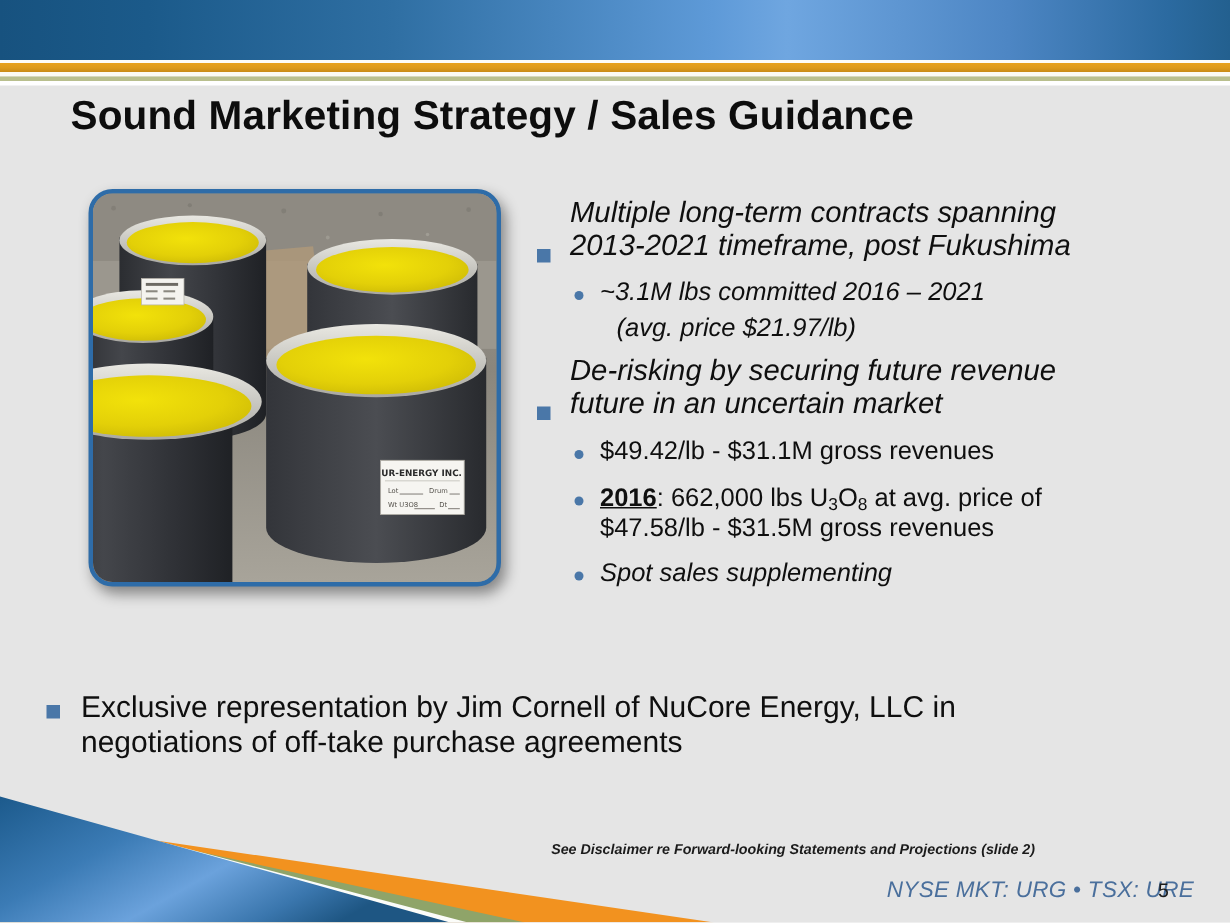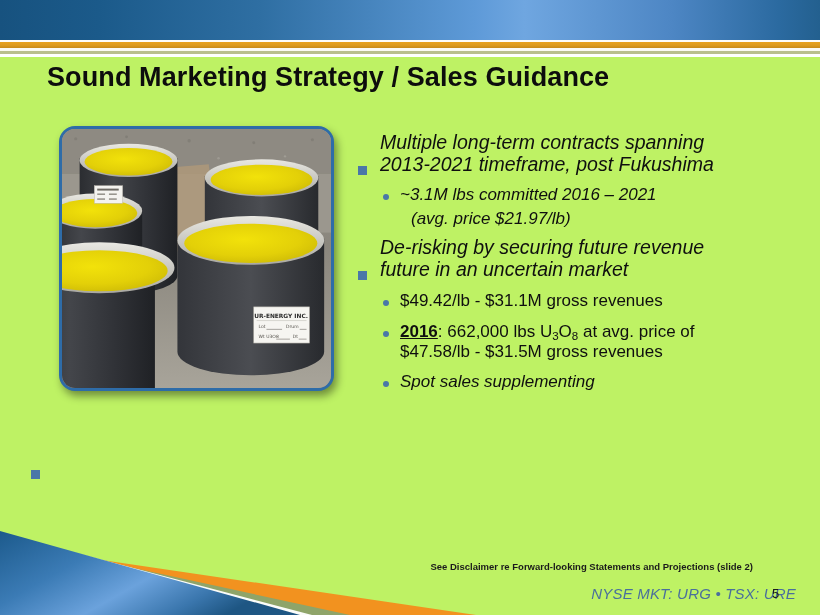--- a/index.html
+++ b/index.html
@@ -8,21 +8,21 @@
   body {
     font-family:"Liberation Sans", sans-serif;
     background:#ffffff;
     overflow:hidden;
     position:relative;
   }
   #slide {
     position:relative;
     width:820px;
     height:615px;
-    background:#bef264;
+    background:#e5e5e5;
     overflow:hidden;
   }
 
   
   .top-band {
     position:absolute; left:0; top:0; width:820px; height:40px;
     background:linear-gradient(to right,
       #17527f 0%, #1b5a8a 12%, #2f6fa3 32%, #5e9ad8 58%,
       #6fa6e0 64%, #4d86c4 82%, #2b6aa0 95%, #23608f 100%);
   }
@@ -88,23 +88,23 @@
     display:flex; align-items:flex-start;
   }
   .bottom-bullet .marker {
     flex:0 0 auto; width:9px; height:9px; background:#4a77a8;
     margin:9px 14px 0 0;
   }
   .bottom-bullet .txt { font-size:20px; color:#0f0f0f; line-height:1.16; }
 
   
   .disclaimer {
-    position:absolute; left:0; top:561px; width:753px;
+    position:absolute; left:0; top:561px; width:690px;
     text-align:right;
-    font-size:9.5px; font-weight:bold;
+    font-size:9.5px; font-style:italic; font-weight:bold;
     color:#1b1b1b;
   }
   .tickers {
     position:absolute; left:0; top:585px; width:760px;
     text-align:right;
     font-size:15px; font-style:italic; color:#4a6f9c;
     letter-spacing:0.2px;
     margin-left:36px;
   }
   .page-num {
@@ -282,20 +282,24 @@
     <div class="gap-d"></div>
 
     <div class="b2 indent-lvl2">
       <div class="dot"></div>
       <div class="txt italic">Spot sales supplementing</div>
     </div>
   </div>
 
   <div class="bottom-bullet">
     <div class="marker"></div>
+    <div class="txt">
+      <div>Exclusive representation by Jim Cornell of NuCore Energy, LLC in</div>
+      <div>negotiations of off-take purchase agreements</div>
+    </div>
   </div>
 
   <div class="disclaimer">See Disclaimer re Forward-looking Statements and Projections (slide 2)</div>
   <div class="tickers">NYSE MKT: URG • TSX: URE</div>
   <div class="page-num">5</div>
 
   <svg class="corner-svg" viewBox="0 0 520 110" preserveAspectRatio="none" aria-hidden="true">
     <defs>
       <linearGradient id="cblue" x1="0" y1="0" x2="1" y2="0.5">
         <stop offset="0%" stop-color="#1c5a8c"></stop>

